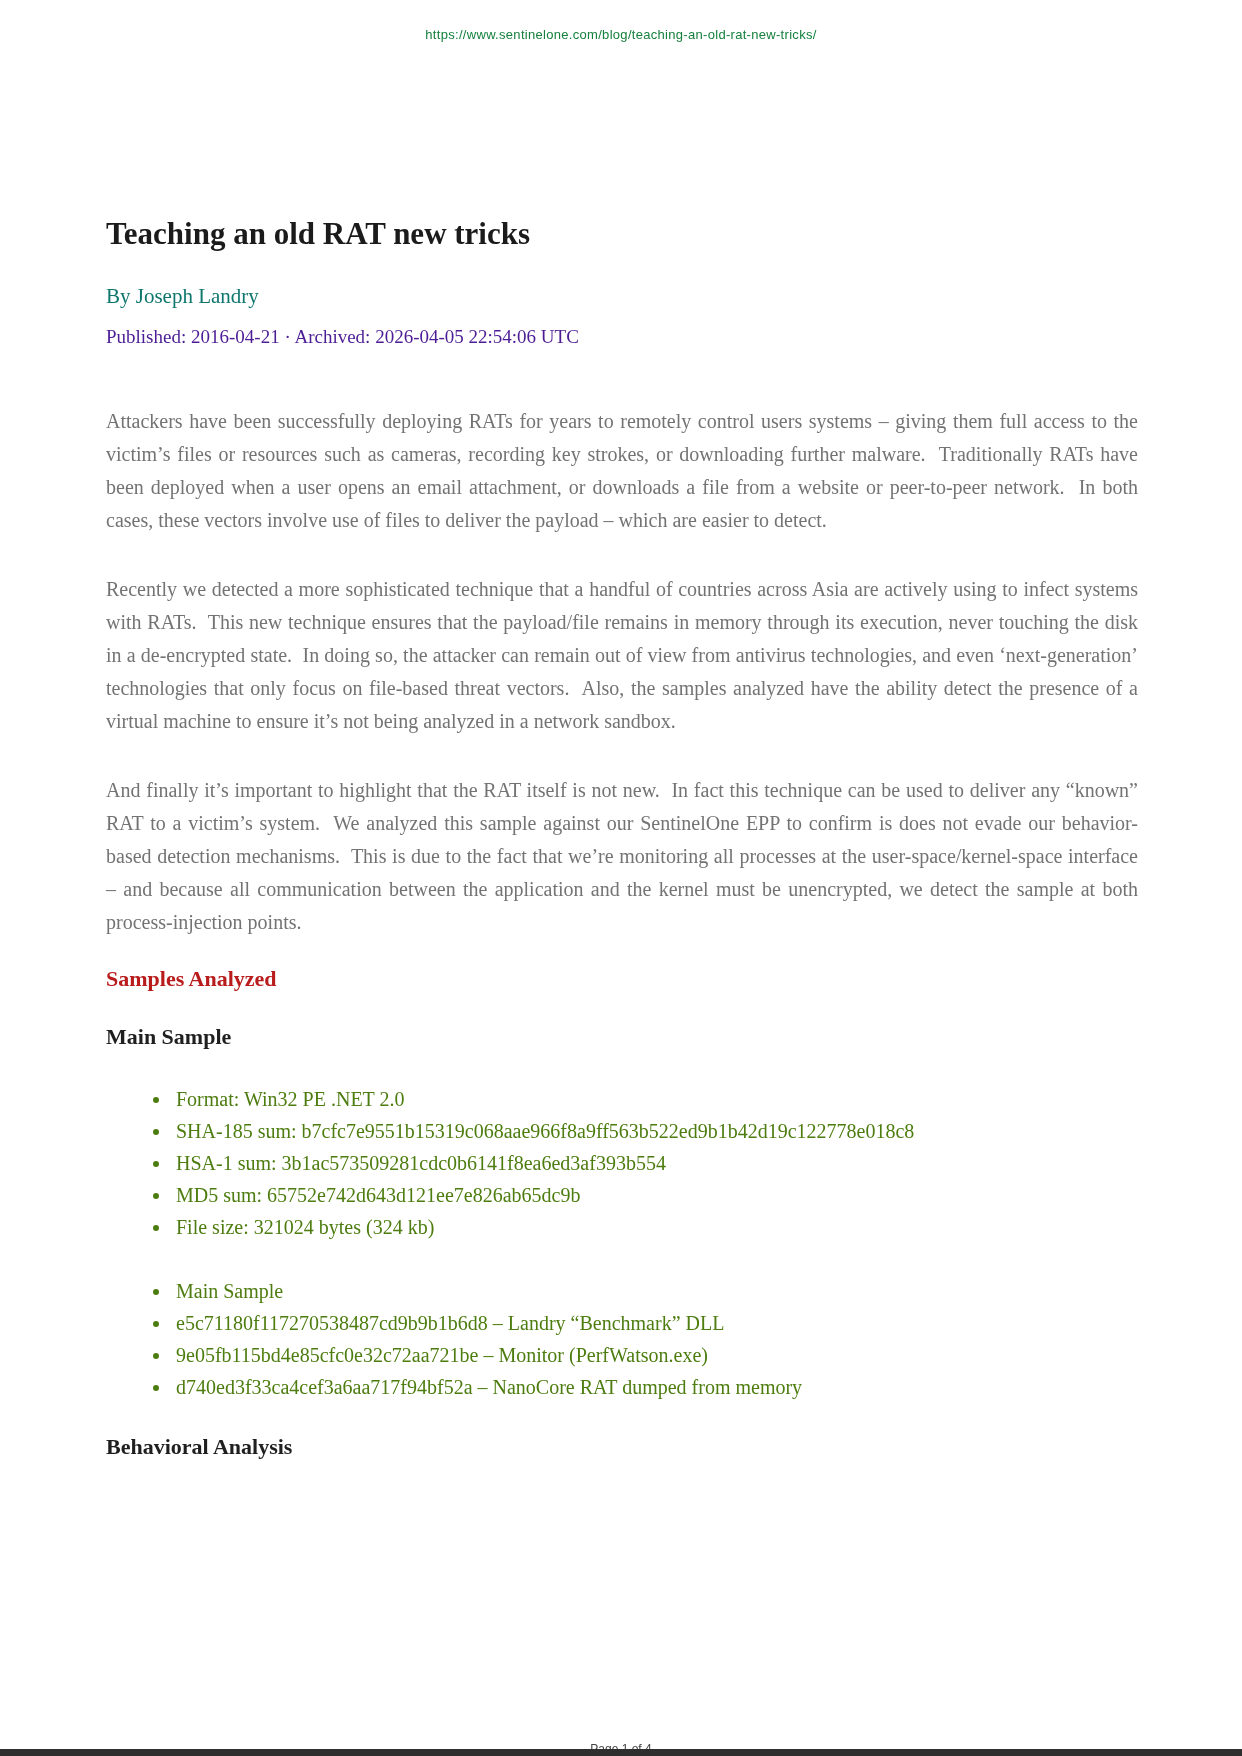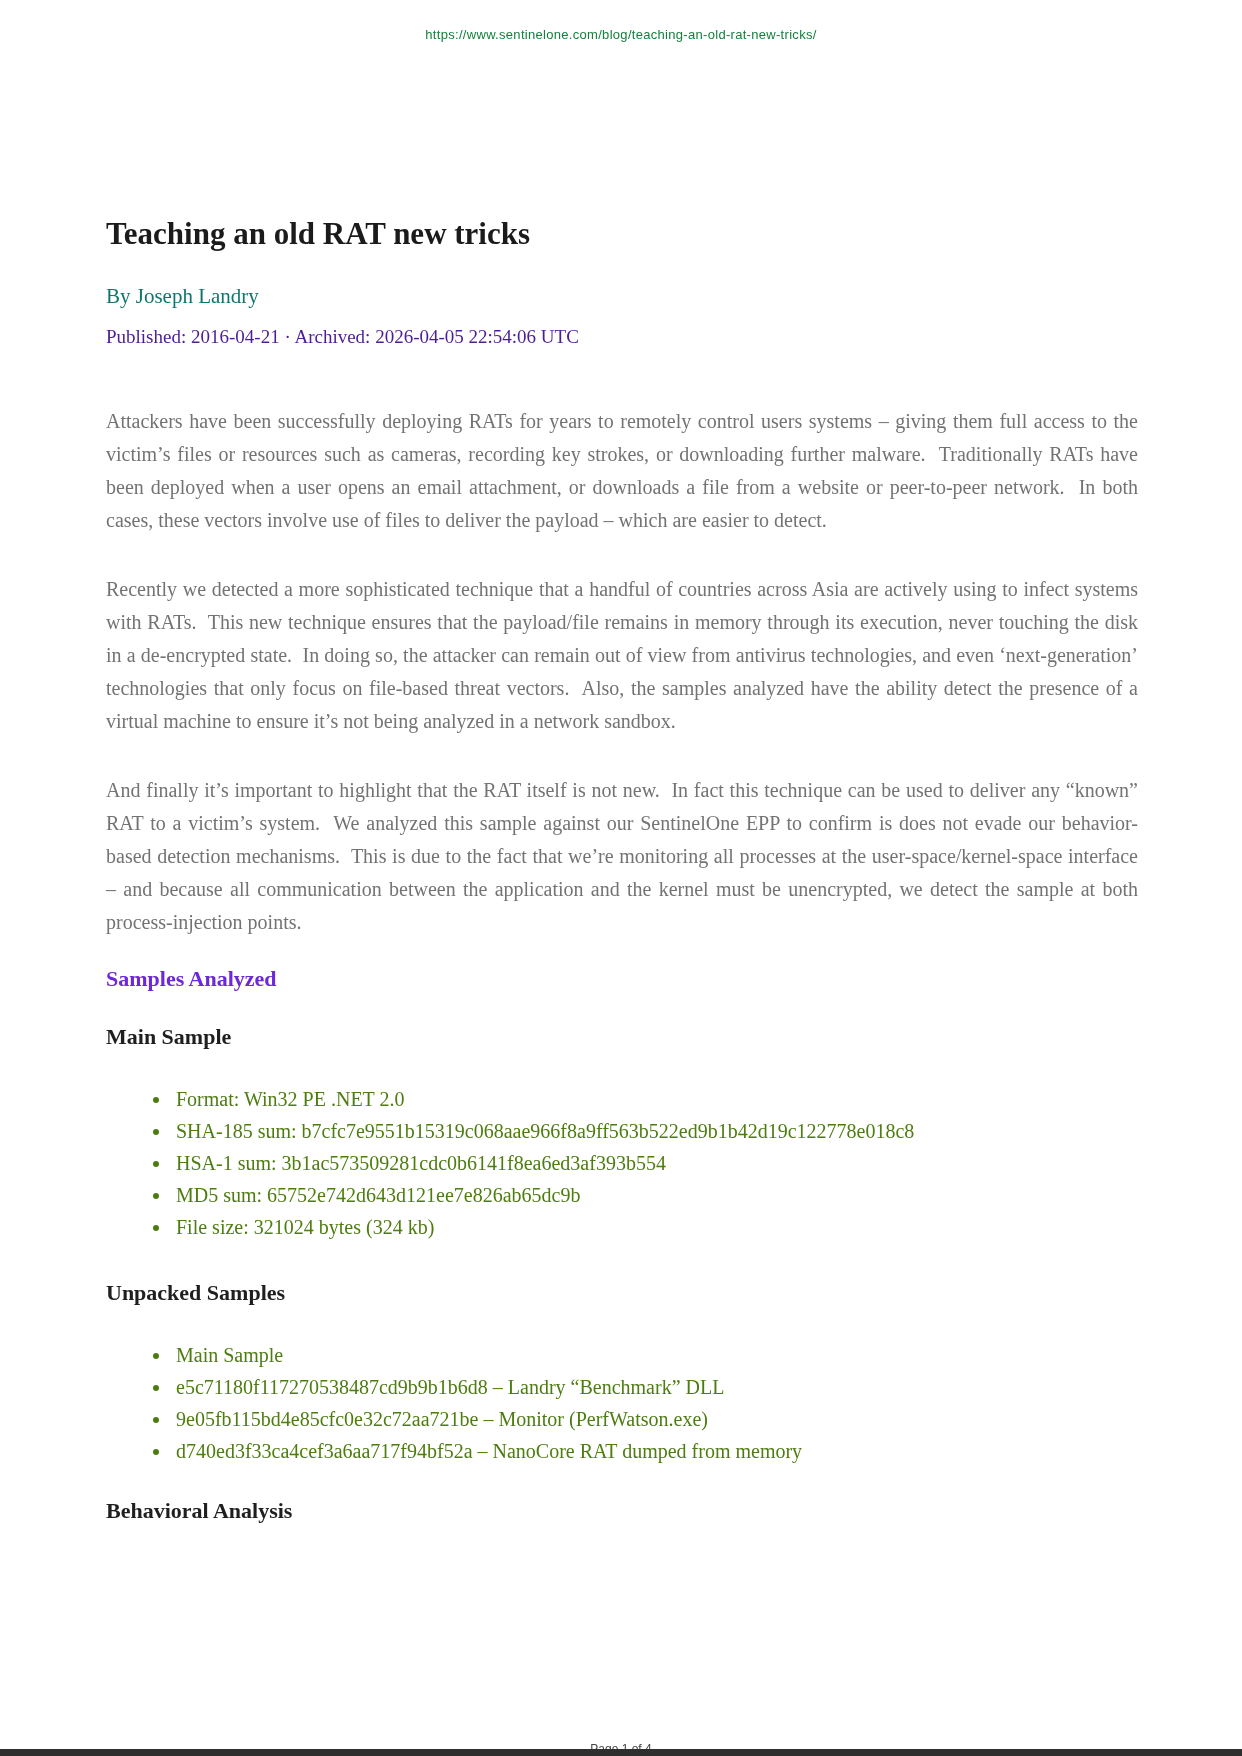--- a/index.html
+++ b/index.html
@@ -56,21 +56,21 @@
     text-align: justify;
     text-justify: inter-word;
     white-space: pre-wrap;
   }
   p.body.first { margin-top: 56px; }
   h2.section-heading {
     margin: 26px 0 0 0;
     font-size: 22px;
     line-height: 28px;
     font-weight: bold;
-    color: #6d28d9;
+    color: #b91c1c;
   }
   h3.sub-heading {
     margin: 30px 0 0 0;
     font-size: 22px;
     line-height: 28px;
     font-weight: bold;
     color: #1f1f1f;
   }
   h3.sub-heading.spaced { margin-top: 36px; }
   ul.sample-list {
@@ -129,21 +129,20 @@
     <h3 class="sub-heading">Main Sample</h3>
 
     <ul class="sample-list">
       <li>Format: Win32 PE .NET 2.0</li>
       <li>SHA-185 sum: b7cfc7e9551b15319c068aae966f8a9ff563b522ed9b1b42d19c122778e018c8</li>
       <li>HSA-1 sum: 3b1ac573509281cdc0b6141f8ea6ed3af393b554</li>
       <li>MD5 sum: 65752e742d643d121ee7e826ab65dc9b</li>
       <li>File size: 321024 bytes (324 kb)</li>
     </ul>
 
-    <h3 class="sub-heading spaced">Unpacked Samples</h3>
 
     <ul class="sample-list">
       <li>Main Sample</li>
       <li>e5c71180f117270538487cd9b9b1b6d8 – Landry “Benchmark” DLL</li>
       <li>9e05fb115bd4e85cfc0e32c72aa721be – Monitor (PerfWatson.exe)</li>
       <li>d740ed3f33ca4cef3a6aa717f94bf52a – NanoCore RAT dumped from memory</li>
     </ul>
 
     <h3 class="sub-heading">Behavioral Analysis</h3>
 

